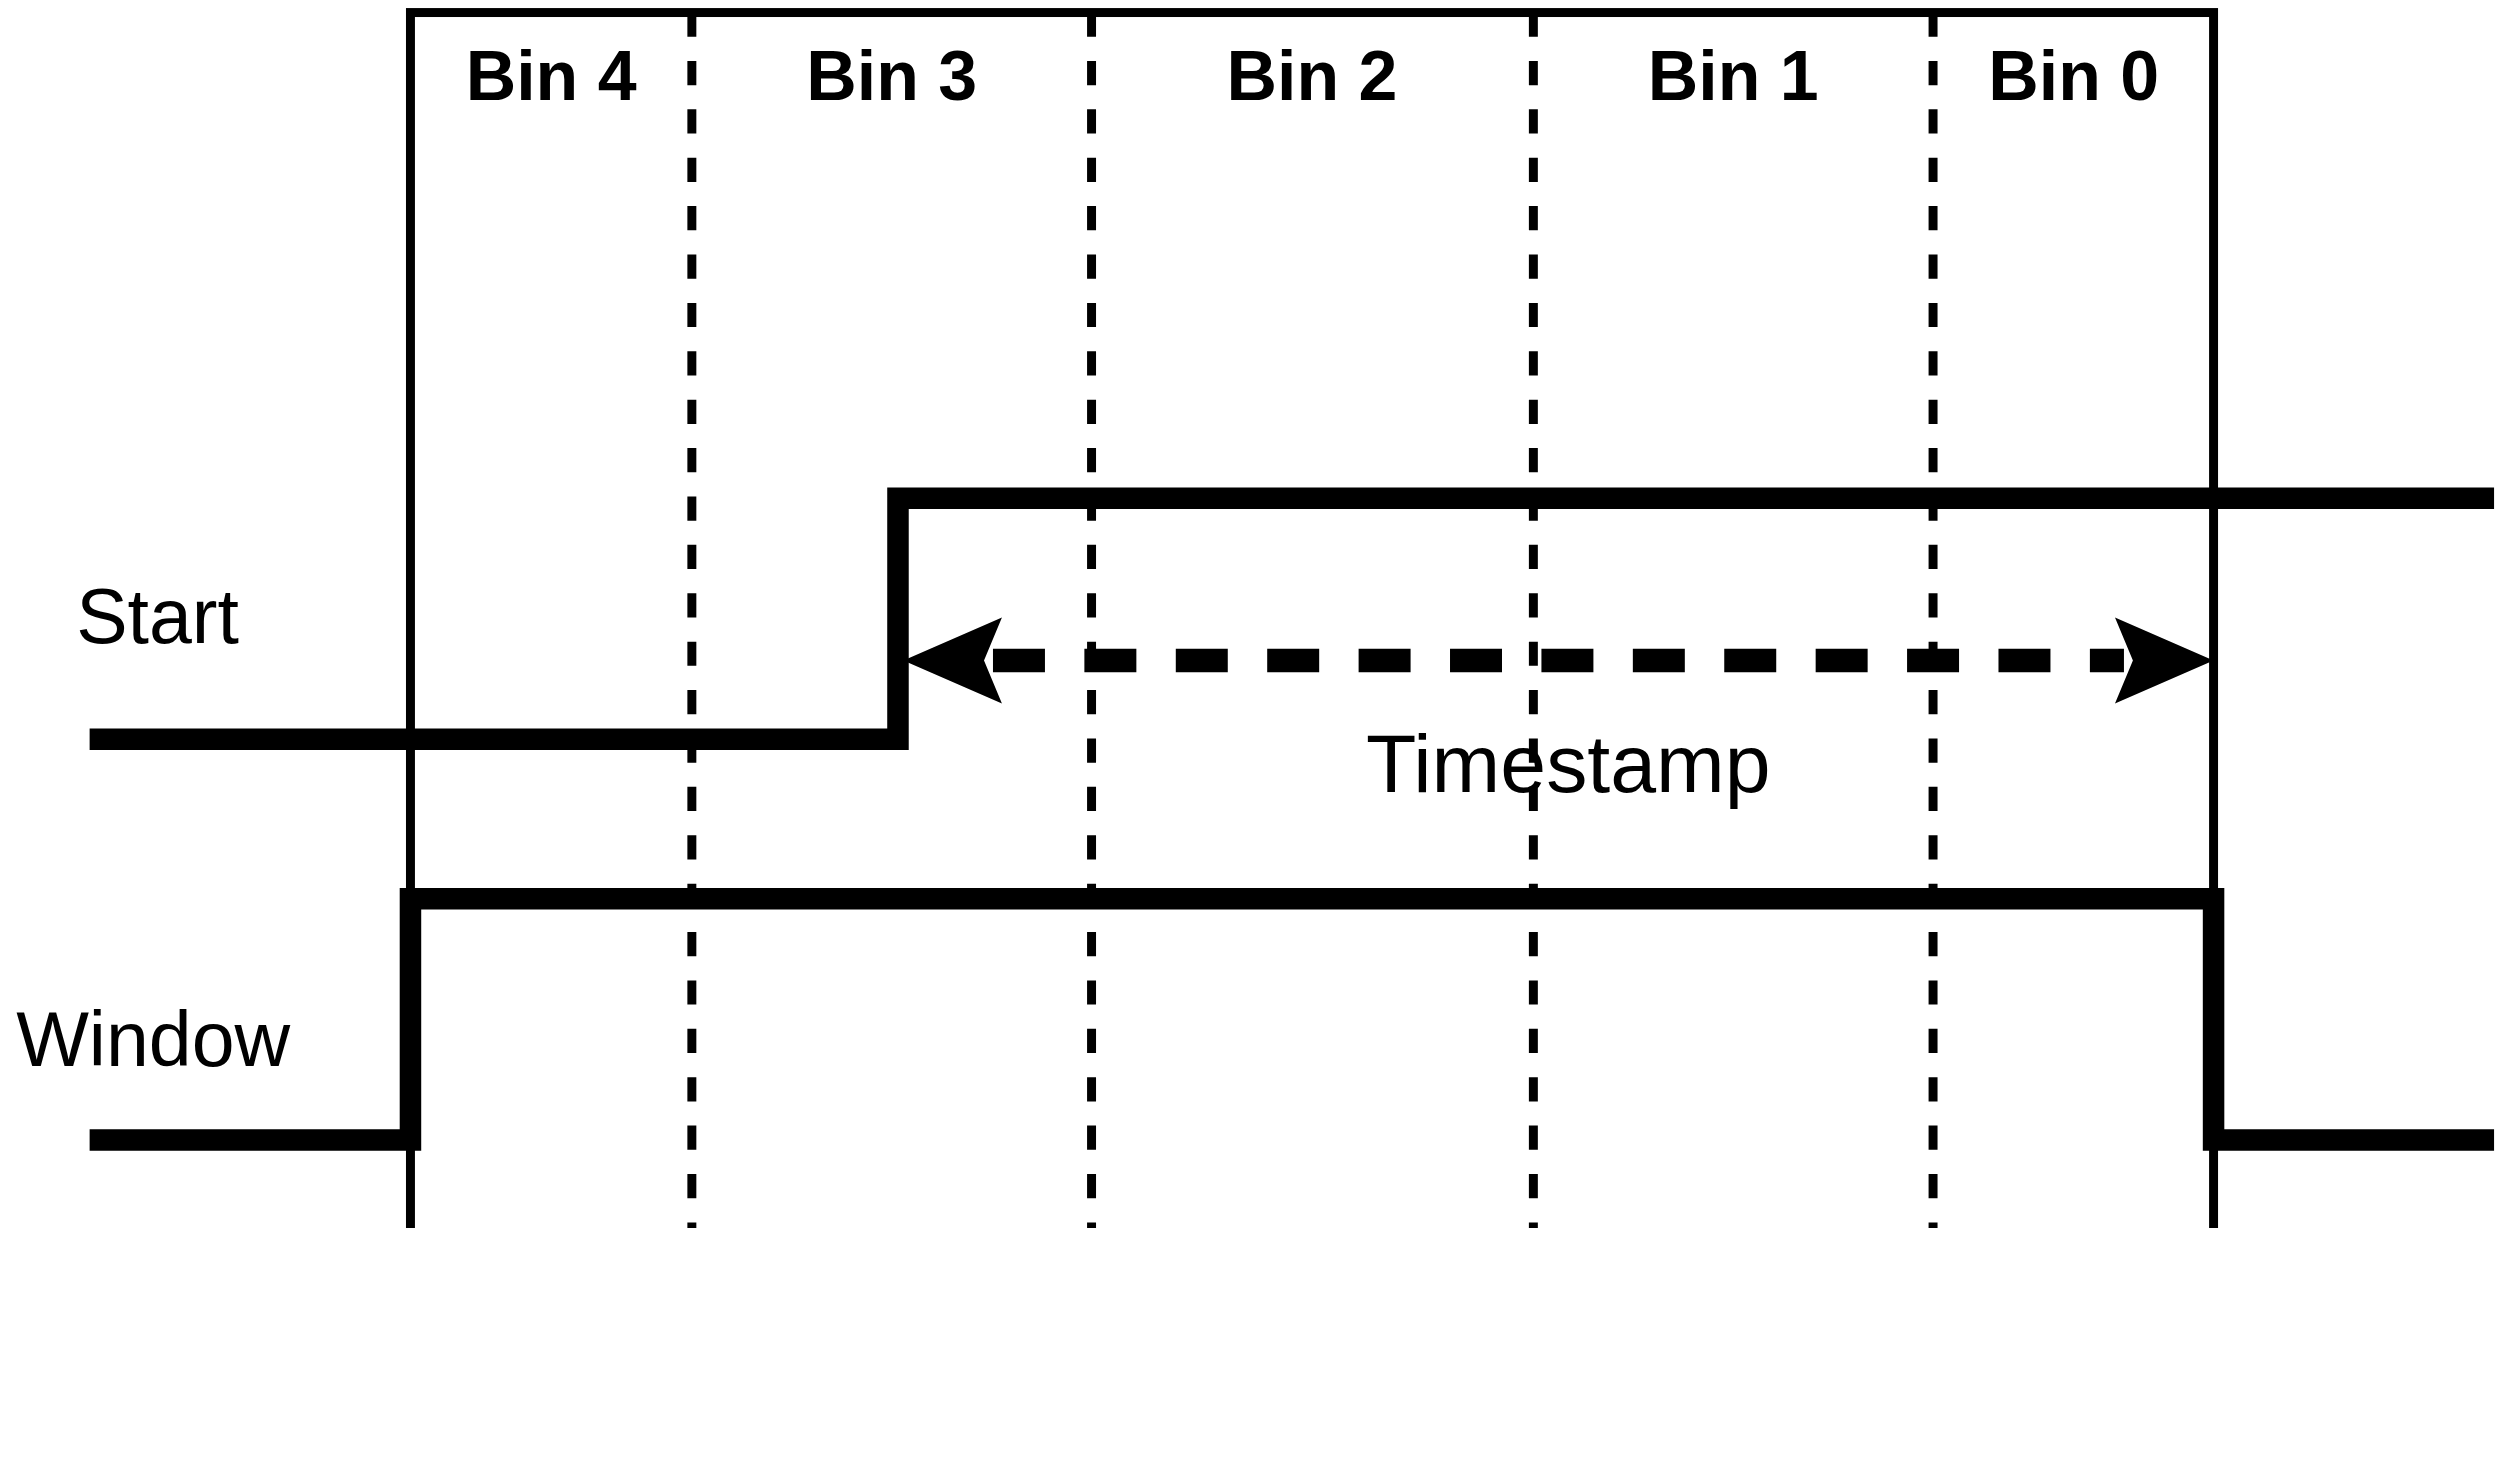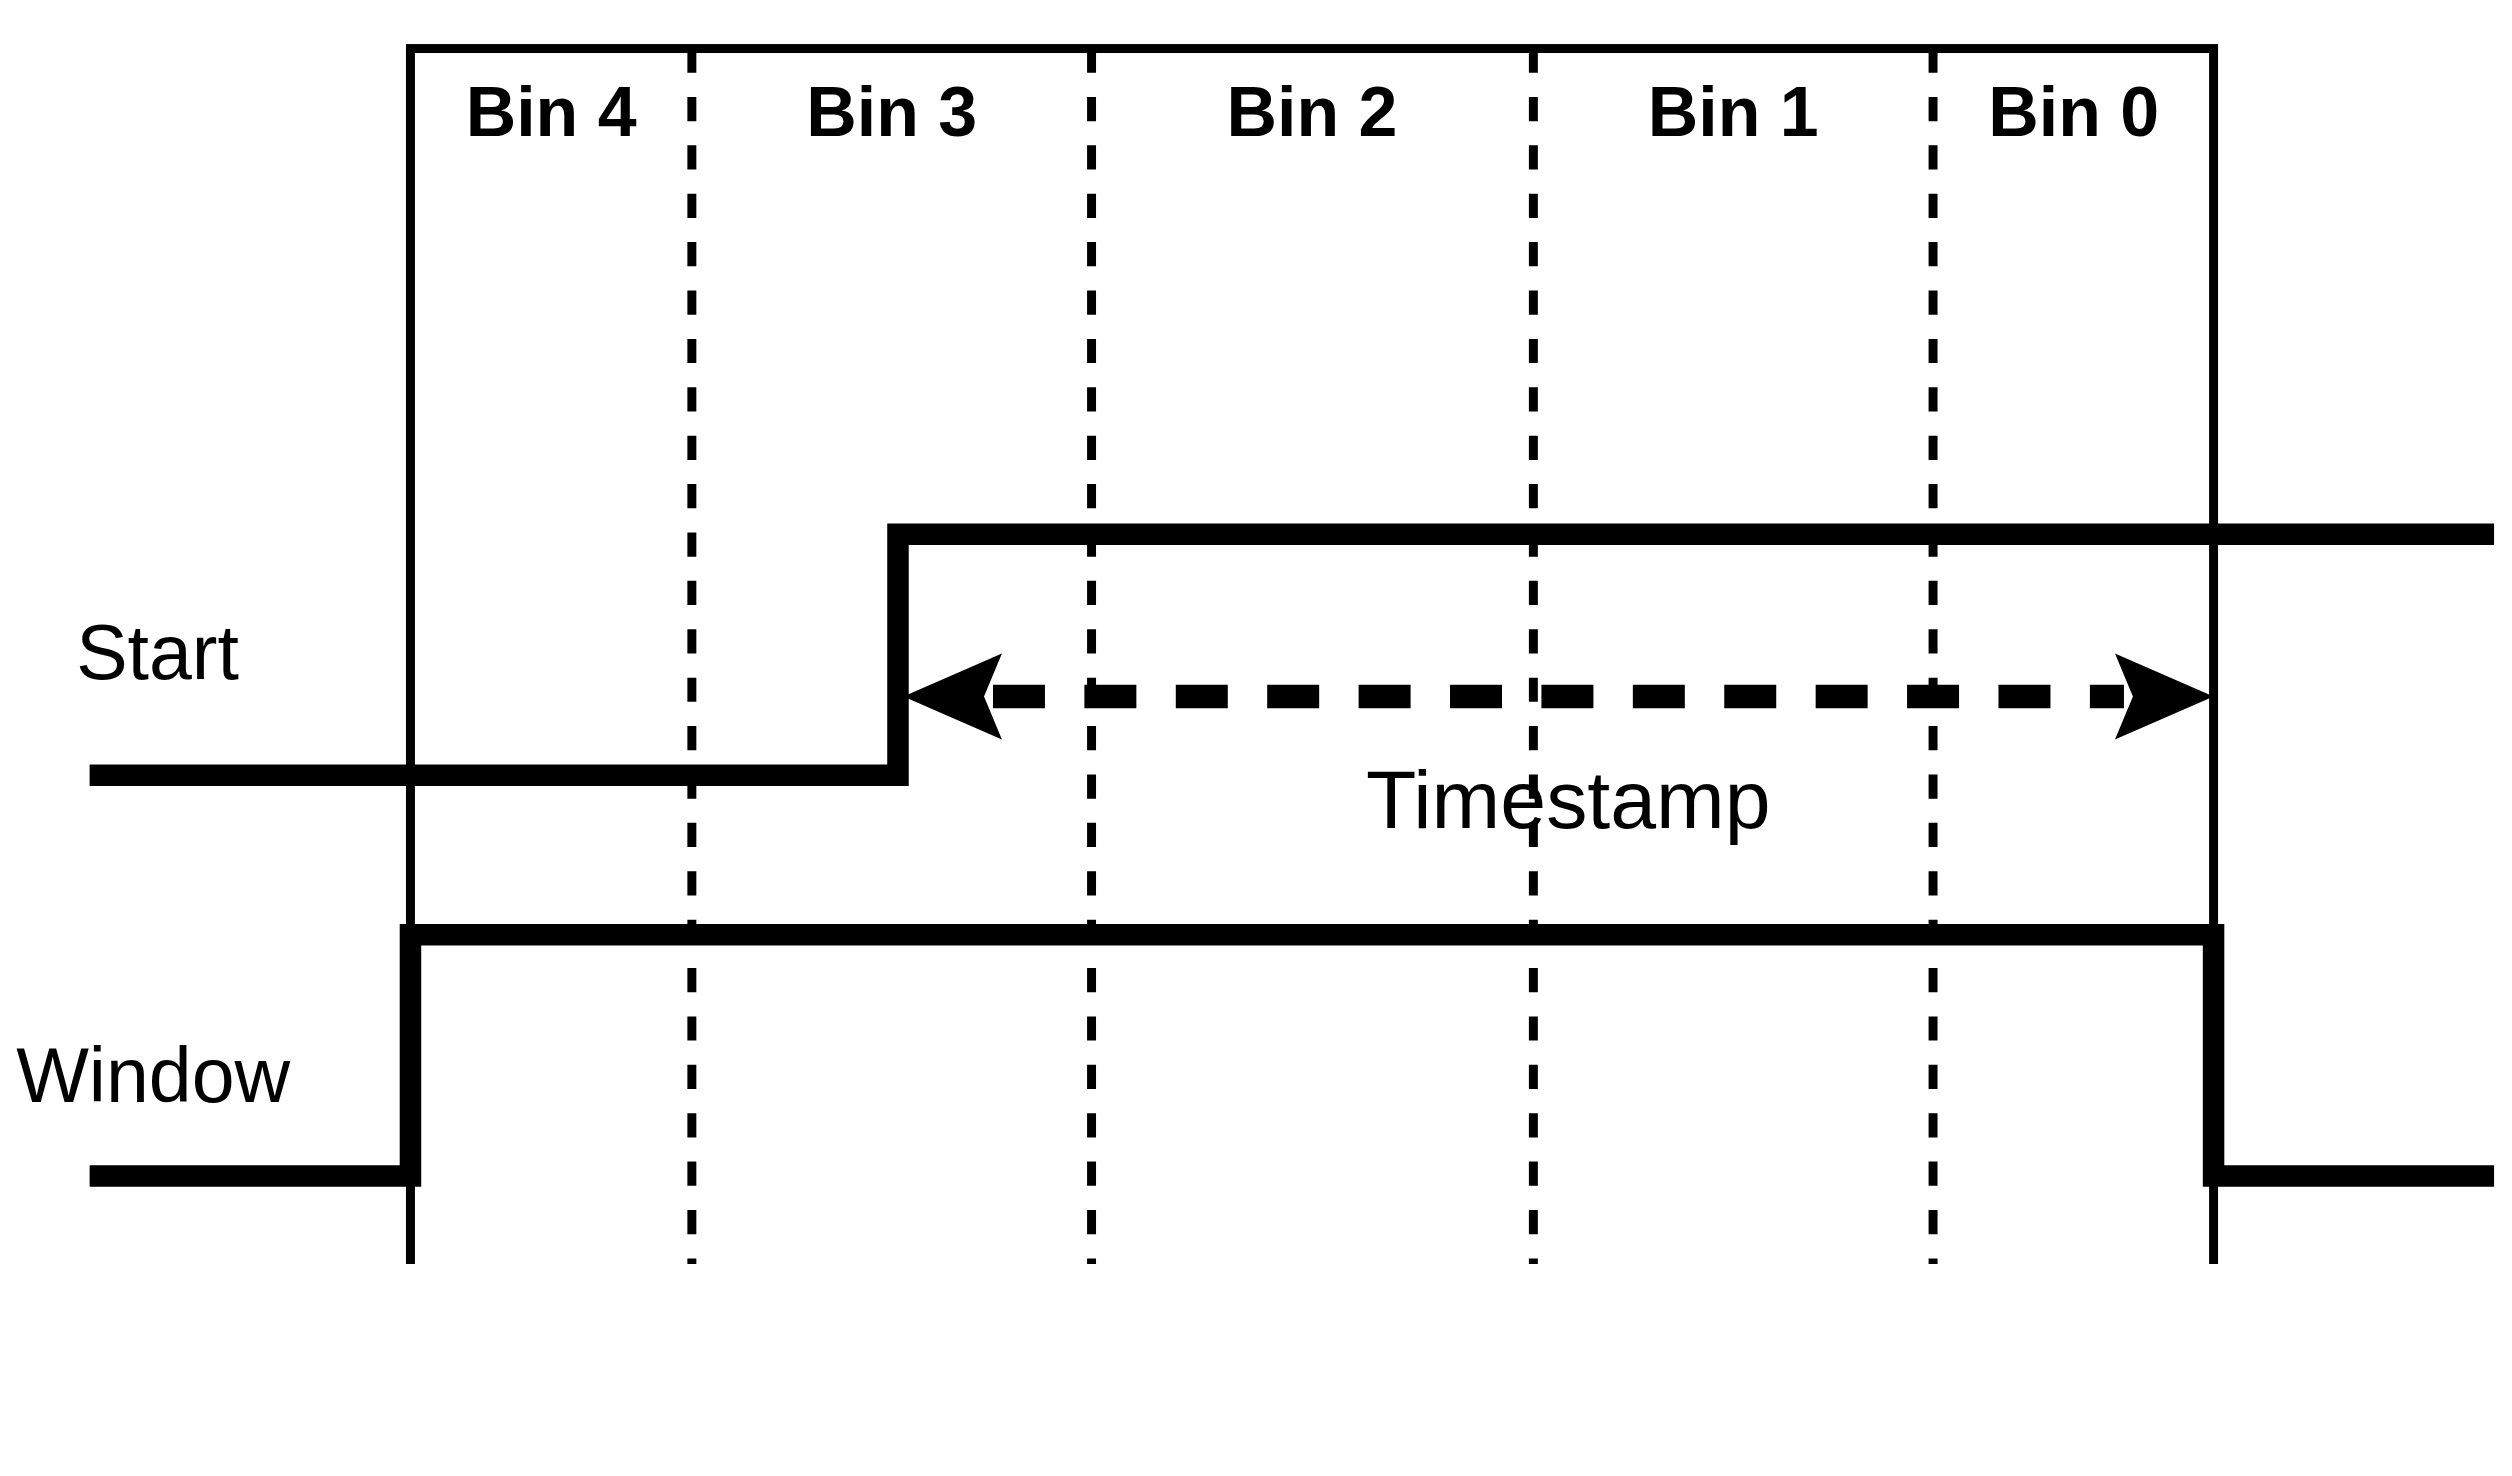--- a/index.html
+++ b/index.html
@@ -7,21 +7,20 @@
     padding: 0;
     background: #ffffff;
   }
   #stage {
     position: relative;
     width: 2512px;
     height: 1228px;
     background: #ffffff;
     overflow: hidden;
     font-family: "Liberation Sans", sans-serif;
-    margin-top: 36px;
   }
   #diagram {
     position: absolute;
     left: 0;
     top: 0;
     width: 2512px;
     height: 1476px;
   }
   .bin-label {
     font-family: "Liberation Sans", sans-serif;

